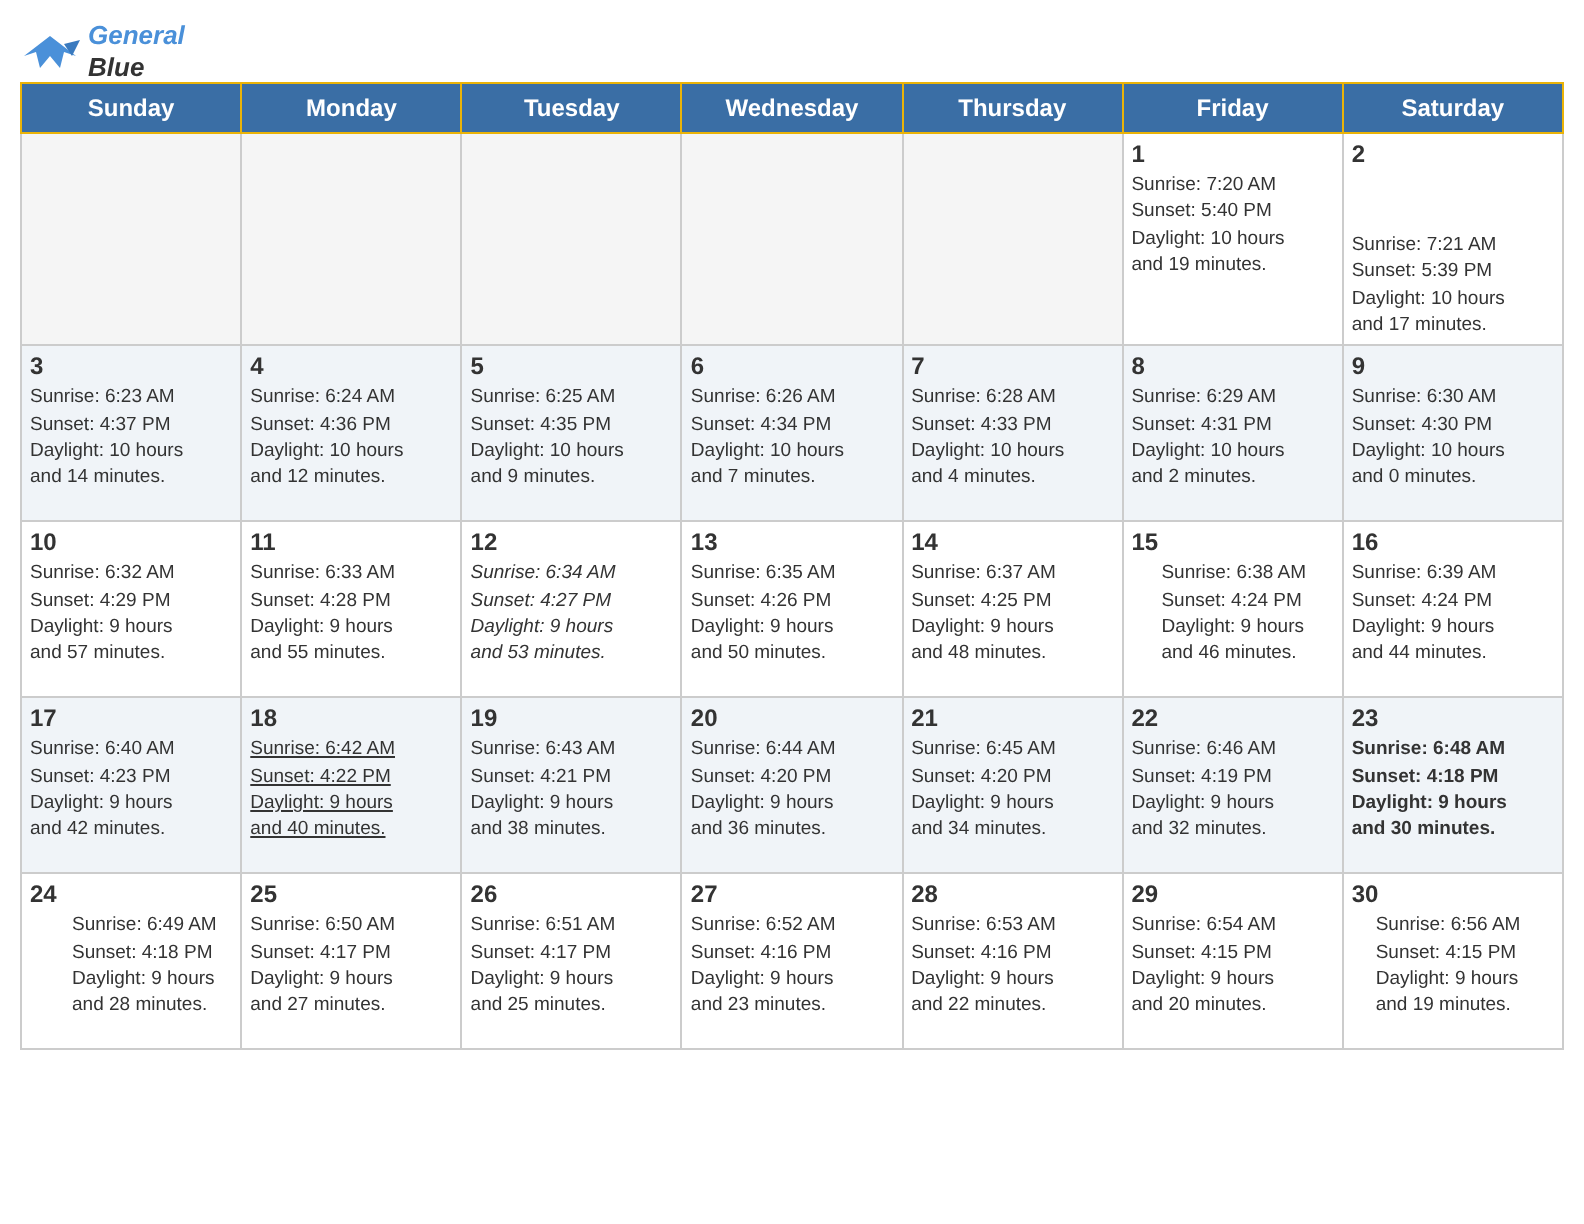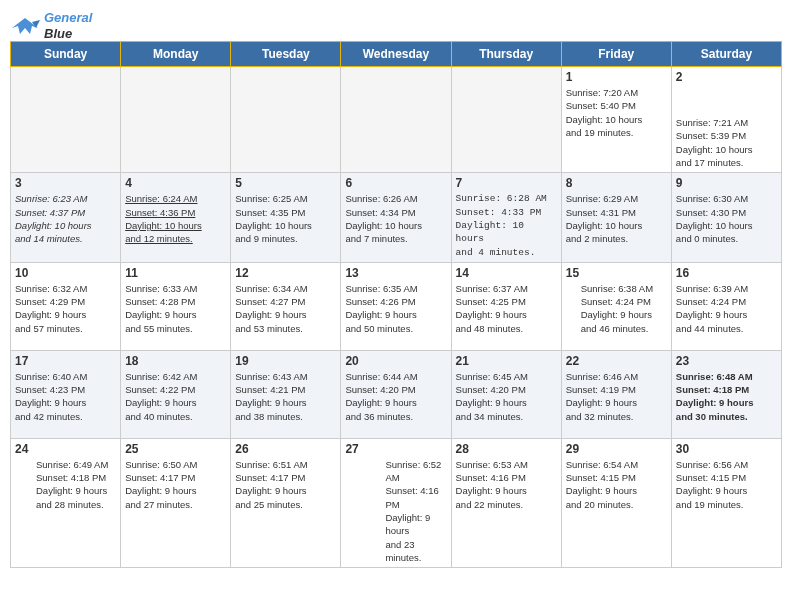--- a/index.html
+++ b/index.html
@@ -139,49 +139,49 @@
           <div class="day-number">2</div>
           <div class="day-info" style="white-space: pre-line; margin-top: 32px;">Sunrise: 7:21 AM
 Sunset: 5:39 PM
 Daylight: 10 hours
 and 17 minutes.</div>
         </td>
       </tr>
       <tr class="alt-row">
         <td>
           <div class="day-number">3</div>
-          <div class="day-info" style="white-space: pre-line; font-style: italic;">Sunrise: 6:23 AM
+          <div class="day-info" style="white-space: pre-line;">Sunrise: 6:23 AM
 Sunset: 4:37 PM
 Daylight: 10 hours
 and 14 minutes.</div>
         </td>
         <td>
           <div class="day-number">4</div>
-          <div class="day-info" style="white-space: pre-line; text-decoration: underline;">Sunrise: 6:24 AM
+          <div class="day-info" style="white-space: pre-line;">Sunrise: 6:24 AM
 Sunset: 4:36 PM
 Daylight: 10 hours
 and 12 minutes.</div>
         </td>
         <td>
           <div class="day-number">5</div>
           <div class="day-info" style="white-space: pre-line;">Sunrise: 6:25 AM
 Sunset: 4:35 PM
 Daylight: 10 hours
 and 9 minutes.</div>
         </td>
         <td>
           <div class="day-number">6</div>
           <div class="day-info" style="white-space: pre-line;">Sunrise: 6:26 AM
 Sunset: 4:34 PM
 Daylight: 10 hours
 and 7 minutes.</div>
         </td>
         <td>
           <div class="day-number">7</div>
-          <div class="day-info" style="white-space: pre-line; font-family: Liberation Mono, monospace;">Sunrise: 6:28 AM
+          <div class="day-info" style="white-space: pre-line;">Sunrise: 6:28 AM
 Sunset: 4:33 PM
 Daylight: 10 hours
 and 4 minutes.</div>
         </td>
         <td>
           <div class="day-number">8</div>
           <div class="day-info" style="white-space: pre-line;">Sunrise: 6:29 AM
 Sunset: 4:31 PM
 Daylight: 10 hours
 and 2 minutes.</div>
@@ -204,21 +204,21 @@
         </td>
         <td>
           <div class="day-number">11</div>
           <div class="day-info" style="white-space: pre-line;">Sunrise: 6:33 AM
 Sunset: 4:28 PM
 Daylight: 9 hours
 and 55 minutes.</div>
         </td>
         <td>
           <div class="day-number">12</div>
-          <div class="day-info" style="white-space: pre-line;">Sunrise: 6:34 AM
+          <div class="day-info" style="white-space: pre-line; font-style: italic;">Sunrise: 6:34 AM
 Sunset: 4:27 PM
 Daylight: 9 hours
 and 53 minutes.</div>
         </td>
         <td>
           <div class="day-number">13</div>
           <div class="day-info" style="white-space: pre-line;">Sunrise: 6:35 AM
 Sunset: 4:26 PM
 Daylight: 9 hours
 and 50 minutes.</div>
@@ -248,21 +248,21 @@
       <tr class="alt-row">
         <td>
           <div class="day-number">17</div>
           <div class="day-info" style="white-space: pre-line;">Sunrise: 6:40 AM
 Sunset: 4:23 PM
 Daylight: 9 hours
 and 42 minutes.</div>
         </td>
         <td>
           <div class="day-number">18</div>
-          <div class="day-info" style="white-space: pre-line;">Sunrise: 6:42 AM
+          <div class="day-info" style="white-space: pre-line; text-decoration: underline;">Sunrise: 6:42 AM
 Sunset: 4:22 PM
 Daylight: 9 hours
 and 40 minutes.</div>
         </td>
         <td>
           <div class="day-number">19</div>
           <div class="day-info" style="white-space: pre-line;">Sunrise: 6:43 AM
 Sunset: 4:21 PM
 Daylight: 9 hours
 and 38 minutes.</div>
@@ -313,41 +313,41 @@
         </td>
         <td>
           <div class="day-number">26</div>
           <div class="day-info" style="white-space: pre-line;">Sunrise: 6:51 AM
 Sunset: 4:17 PM
 Daylight: 9 hours
 and 25 minutes.</div>
         </td>
         <td>
           <div class="day-number">27</div>
-          <div class="day-info" style="white-space: pre-line; margin-left: 40px;">Sunrise: 6:52 AM
+          <div class="day-info" style="white-space: pre-line;">Sunrise: 6:52 AM
 Sunset: 4:16 PM
 Daylight: 9 hours
 and 23 minutes.</div>
         </td>
         <td>
           <div class="day-number">28</div>
           <div class="day-info" style="white-space: pre-line;">Sunrise: 6:53 AM
 Sunset: 4:16 PM
 Daylight: 9 hours
 and 22 minutes.</div>
         </td>
         <td>
           <div class="day-number">29</div>
           <div class="day-info" style="white-space: pre-line;">Sunrise: 6:54 AM
 Sunset: 4:15 PM
 Daylight: 9 hours
 and 20 minutes.</div>
         </td>
         <td>
           <div class="day-number">30</div>
-          <div class="day-info" style="white-space: pre-line;">Sunrise: 6:56 AM
+          <div class="day-info" style="white-space: pre-line; margin-left: 12px;">Sunrise: 6:56 AM
 Sunset: 4:15 PM
 Daylight: 9 hours
 and 19 minutes.</div>
         </td>
       </tr>
     </tbody>
 </table>
 
 </body></html>

